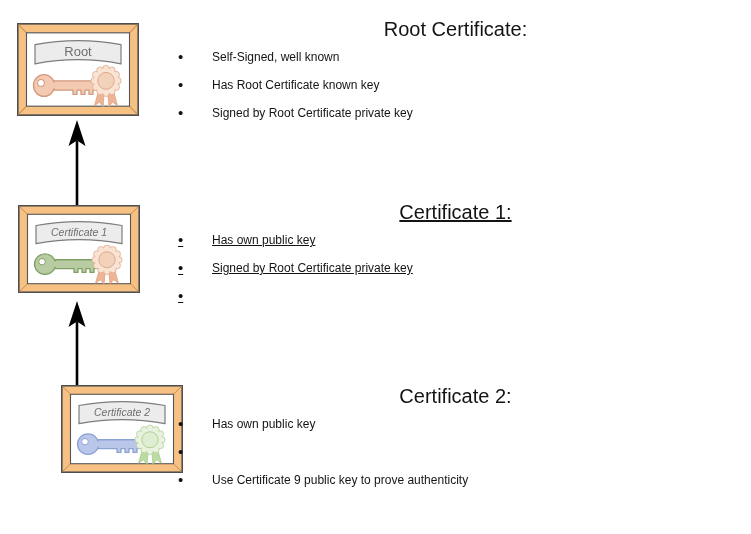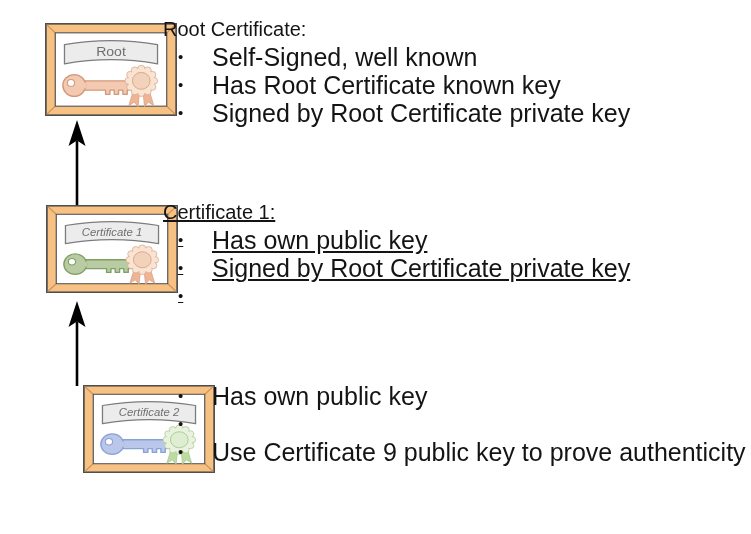--- a/index.html
+++ b/index.html
@@ -3,37 +3,37 @@
 <meta charset="utf-8">
 <style>
   html,body{margin:0;padding:0;}
   body{
     width:751px;height:534px;
     background:var(--background,#fff);
     font-family:"Liberation Sans",sans-serif;
     overflow:hidden;position:relative;
   }
   .canvas{position:absolute;inset:0;}
-  .cert-figure{position:absolute;width:132px;margin-left:28px;}
+  .cert-figure{position:absolute;width:122px;}
   .cert-figure svg{display:block;width:100%;height:100%;}
   #figure-0{left:17px;top:23px;height:93px;}
   #figure-1{left:18px;top:205px;height:88px;text-decoration:underline;}
-  #figure-2{left:18px;top:385px;height:88px;padding-left:37px;}
+  #figure-2{left:24px;top:385px;height:88px;padding-left:37px;}
   .arrow{position:absolute;width:24px;}
   #arrow-0{left:65px;top:120px;height:86px;}
   #arrow-1{left:65px;top:301px;height:85px;}
   .text-block{position:absolute;left:163px;width:585px;color:var(--text,#111);}
   #text-0{top:15px;}
   #text-1{top:198px;text-decoration:underline;}
   #text-2{top:382px;}
-  .heading{font-size:20px;line-height:28px;white-space:nowrap;}
+  .heading{font-size:20px;line-height:28px;white-space:nowrap;text-align:center;}
   .bullet-row{display:flex;align-items:flex-start;}
   .bullet-dot{flex:0 0 49px;box-sizing:border-box;padding-left:15px;
               font-size:15px;line-height:28px;}
-  .bullet-text{font-size:25px;line-height:28px;white-space:nowrap;}
+  .bullet-text{font-size:12px;line-height:28px;white-space:nowrap;}
   .banner-text{font-family:"Liberation Sans",sans-serif;fill:var(--banner-text,#6f6f6f);}
   .banner-text--script{font-style:italic;}
 </style>
 </head>
 <body>
 
 <div class="canvas" style="--background: #ffffff; --text: #141414; --arrow: #000000; --frame-fill: #f6c183; --frame-stroke: #4f4f4f; --frame-miter: #c78f52; --banner-fill: #ececec; --banner-stroke: #7d7d7d; --banner-text: #6f6f6f;">
 
   <div class="cert-figure" id="figure-0" style="--key-fill: #f3c9b1; --key-stroke: #d29a7d; --seal-fill: #f9e4d4; --seal-inner: #f3d2bb; --seal-stroke: #dba486; --seal-ribbon: #eeb493;">
     <svg viewBox="0 0 122 90" preserveAspectRatio="none">
@@ -199,20 +199,21 @@
           <circle cx="94.9" cy="45.8" r="3.3"></circle>
             <circle cx="99.2" cy="50.1" r="3.3"></circle>
         </g>
         <circle cx="89" cy="56" r="12" fill="var(--seal-fill)"></circle>
         <circle cx="89" cy="56" r="8.2" fill="var(--seal-inner)" stroke="var(--seal-stroke)" stroke-width="0.9"></circle>
       </g>
     </svg>
   </div>
 
   <div class="text-block" id="text-2">
+    <div class="heading">Certificate 2:</div>
     <div class="bullet-row">
       <span class="bullet-dot">•</span>
       <span class="bullet-text">Has own public key</span>
     </div>
     <div class="bullet-row">
       <span class="bullet-dot">•</span>
     </div>
     <div class="bullet-row">
       <span class="bullet-dot">•</span>
       <span class="bullet-text">Use Certificate 9 public key to prove authenticity</span>

